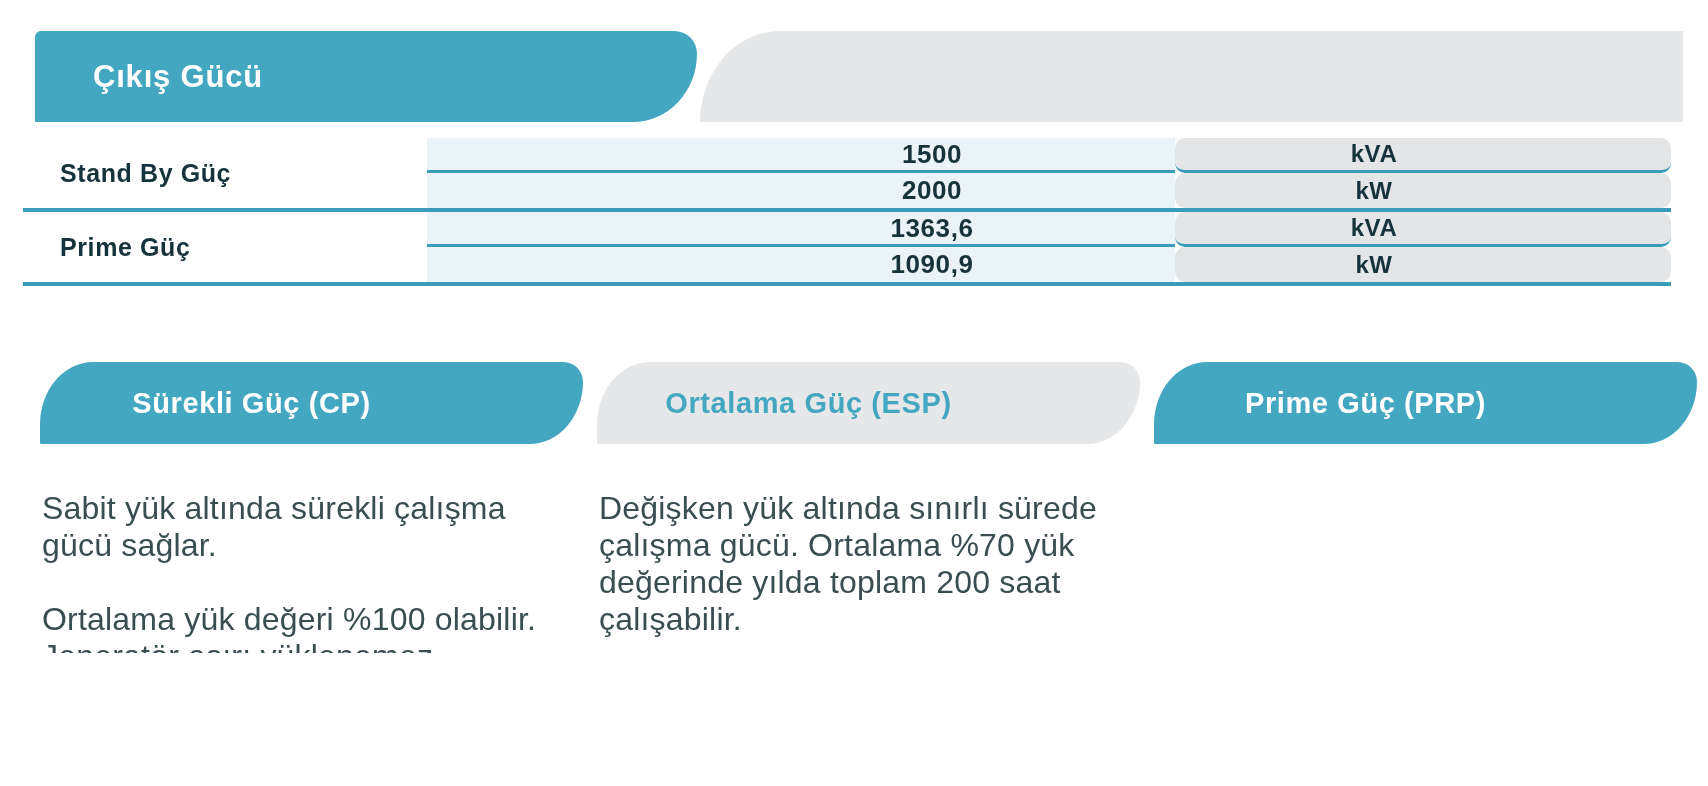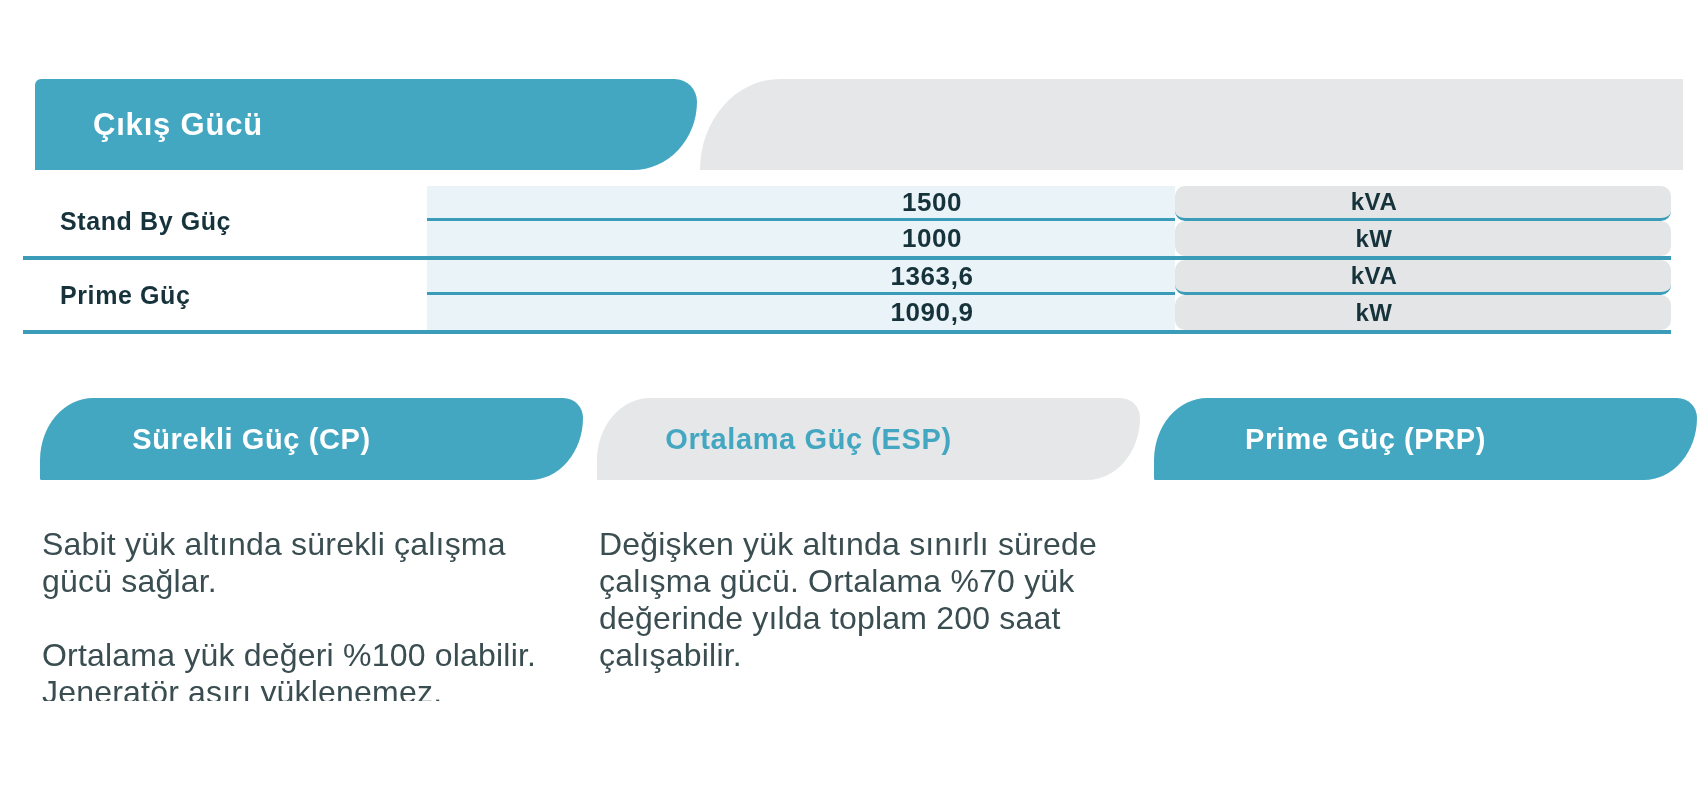--- a/index.html
+++ b/index.html
@@ -16,21 +16,20 @@
   body{
     font-family:"Liberation Sans","DejaVu Sans",sans-serif;
     color:var(--dark);
   }
   .page{
     position:relative;
     width:1708px;
     height:653px;
     background:#fff;
     overflow:hidden;
-    margin-top:48px;
   }
 
   
   .band{
     position:absolute;
     top:31px;left:35px;right:25px;height:91px;
     display:flex;
   }
   .band-teal{
     width:662px;
@@ -94,21 +93,21 @@
     font-size:24px;
     border-radius:10px;
   }
   .cell.unit span{transform:translateX(-49px);}
   .cell.r1{grid-row:1;border-bottom:3px solid var(--teal_line);text-align:center;}
   .cell.r2{grid-row:2;}
 
   
   .cards{
     position:absolute;
-    top:350px;left:40px;right:11px;
+    top:362px;left:40px;right:11px;
     display:flex;
     gap:14px;
   }
   .card{flex:1 1 0;min-width:0;}
   .badge{
     height:82px;
     border-radius:70px 26px 70px 2px / 82px 26px 82px 2px;
     display:flex;
     align-items:center;
     justify-content:center;
@@ -146,21 +145,21 @@
 
     <div class="group">
       <div class="cell label">Stand By Güç</div>
       <div class="cell val r1">
         <span>1500</span>
       </div>
       <div class="cell unit r1">
         <span>kVA</span>
       </div>
       <div class="cell val r2">
-        <span>1000</span>
+        <span>2000</span>
       </div>
       <div class="cell unit r2">
         <span>kW</span>
       </div>
     </div>
 
     <div class="group">
       <div class="cell label">Prime Güç</div>
       <div class="cell val r1">
         <span>1363,6</span>

